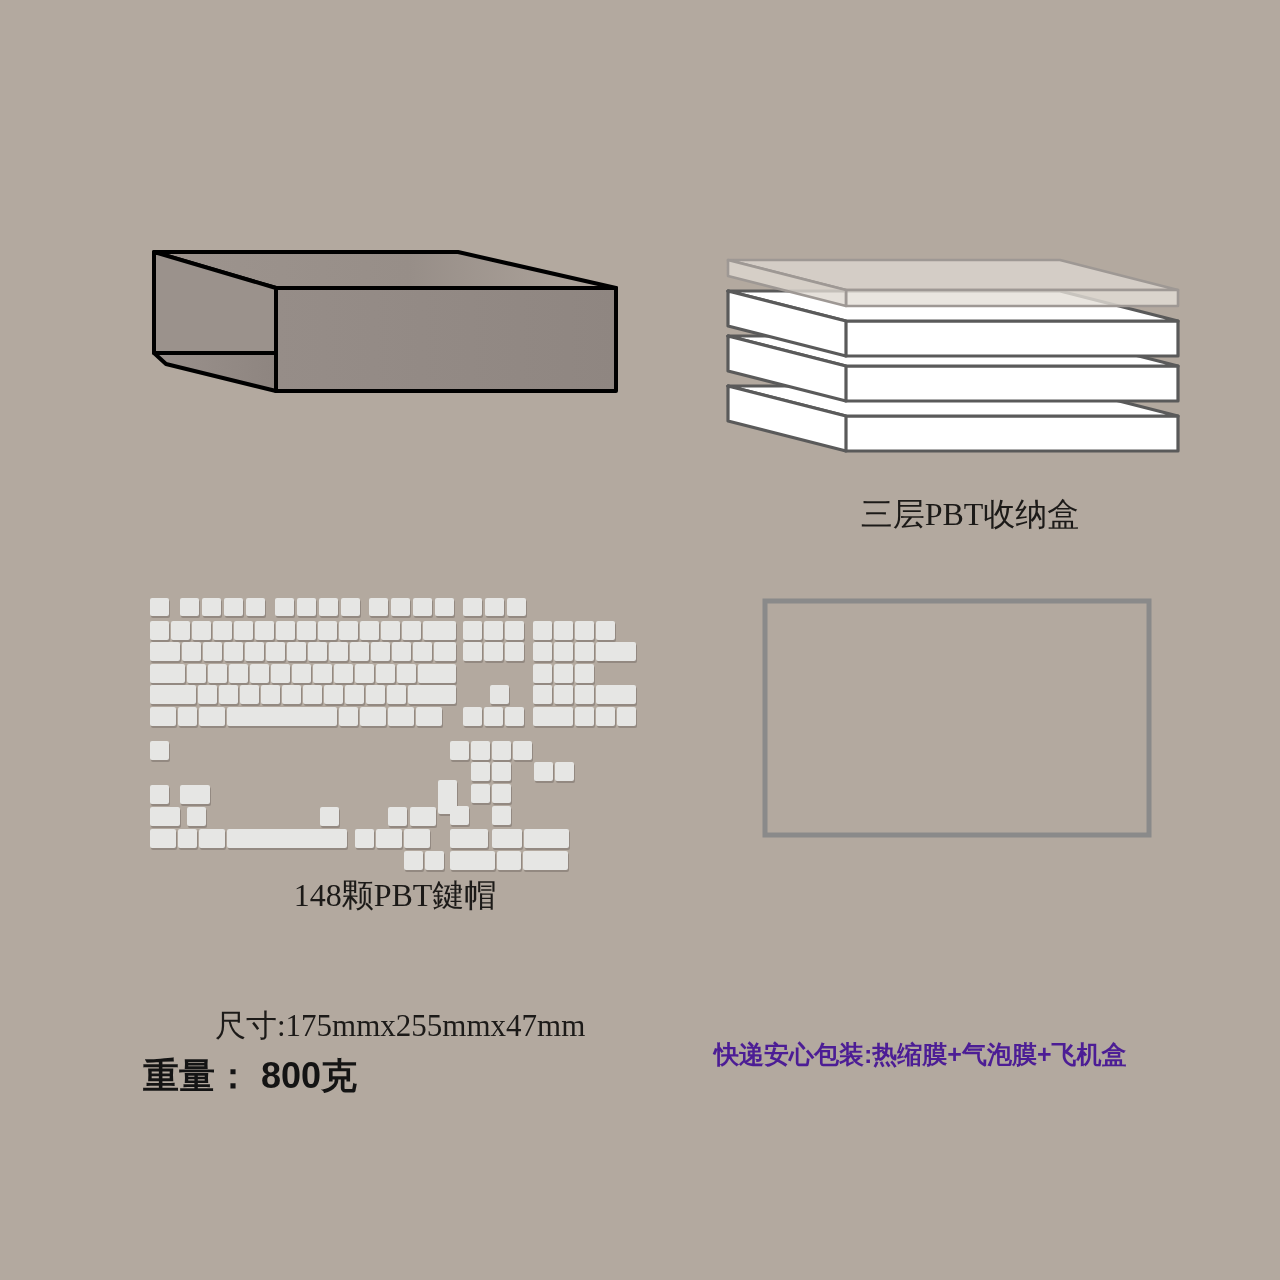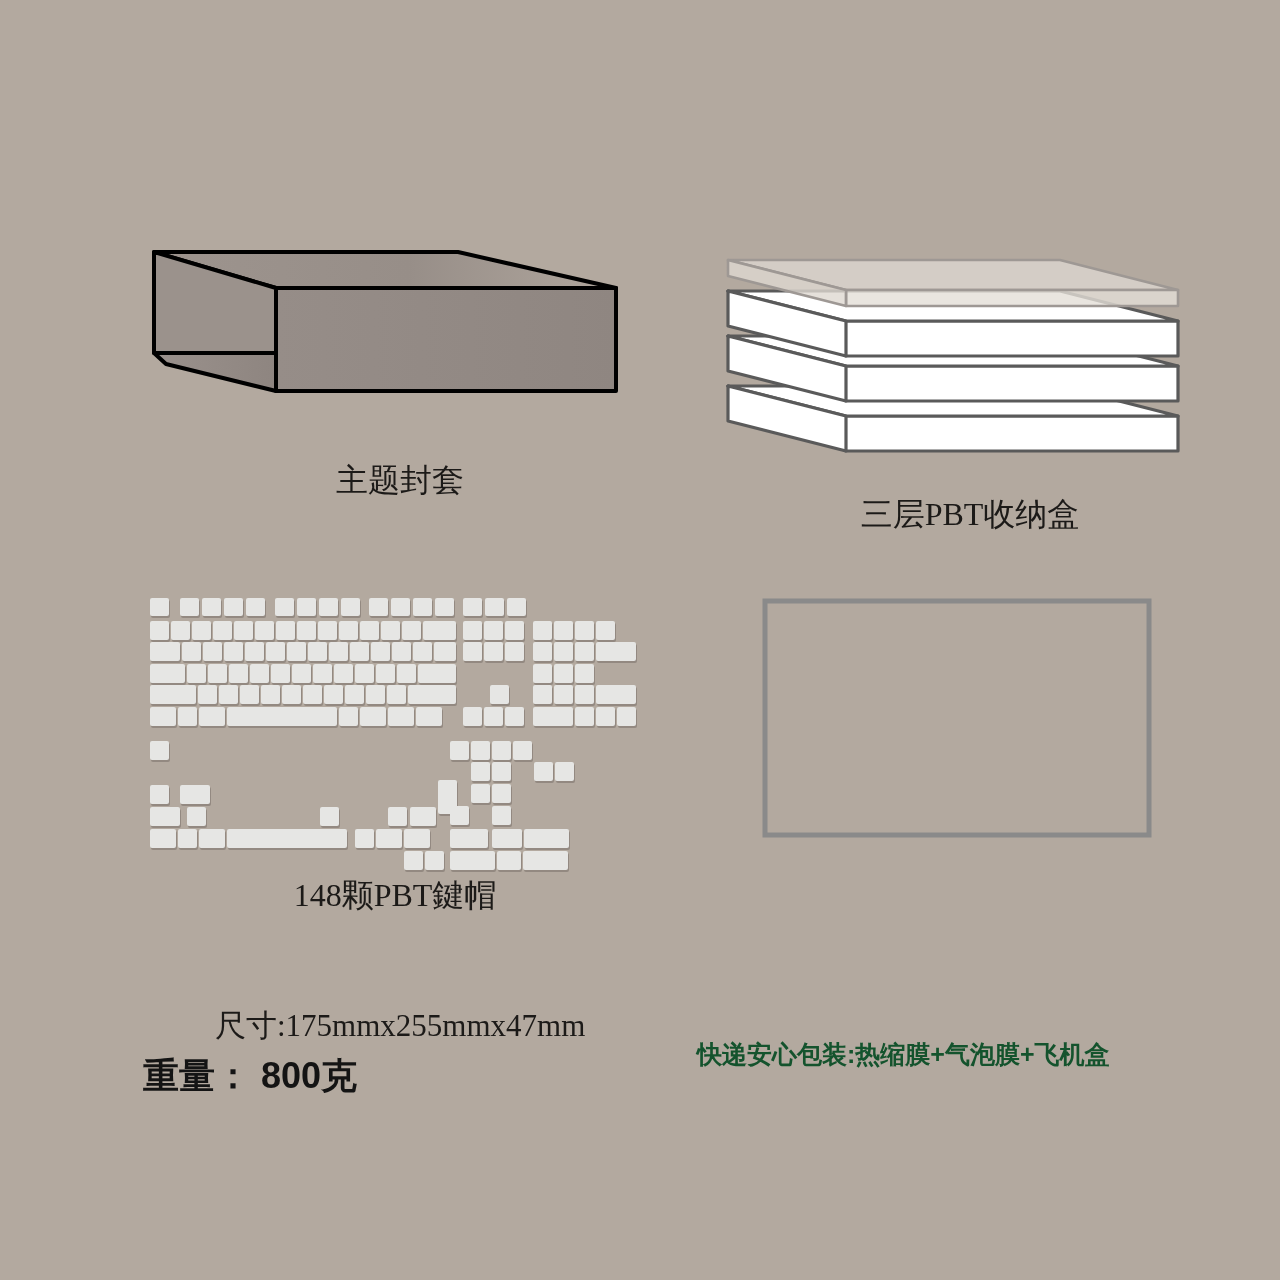--- a/index.html
+++ b/index.html
@@ -62,25 +62,25 @@
     left: 143px;
     top: 1052px;
     font-size: 36px;
     font-weight: bold;
     color: #141414;
     font-family: "Liberation Sans", "DejaVu Sans", sans-serif;
     white-space: nowrap;
   }
   .spec-shipping {
     position: absolute;
-    left: 697px;
+    left: 714px;
     top: 1038px;
     font-size: 25px;
     font-weight: bold;
-    color: #14532d;
+    color: #4c1d95;
     font-family: "Liberation Sans", "DejaVu Sans", sans-serif;
     white-space: nowrap;
   }
 
   
   .illus { position: absolute; }
   .illus.sleeve-box { left: 140px; top: 228px; }
   .illus.tray-stack { left: 700px; top: 238px; }
   .illus.info-card  { left: 762px; top: 598px; }
 
@@ -302,21 +302,20 @@
       <div class="kc" style="left: 347px; top: 261px; width: 24px; height: 19px;"></div>
       <div class="kc" style="left: 373px; top: 261px; width: 45px; height: 19px;"></div>
     </div>
 
   <div class="illus info-card">
     <svg width="390" height="240" viewBox="0 0 390 240" xmlns="http://www.w3.org/2000/svg">
       <rect x="3" y="3" width="384" height="234" fill="#b3a99f" stroke="#8a8a8a" stroke-width="5"></rect>
     </svg>
   </div>
 
-  <div class="caption sleeve">主题封套</div>
   <div class="caption trays">三层PBT收纳盒</div>
   <div class="caption keycaps">148颗PBT鍵帽</div>
 
   <div class="spec-dims">尺寸:175mmx255mmx47mm</div>
   <div class="spec-weight">重量： 800克</div>
   <div class="spec-shipping">快递安心包装:热缩膜+气泡膜+飞机盒</div>
 
 </div>
 
 </body></html>

